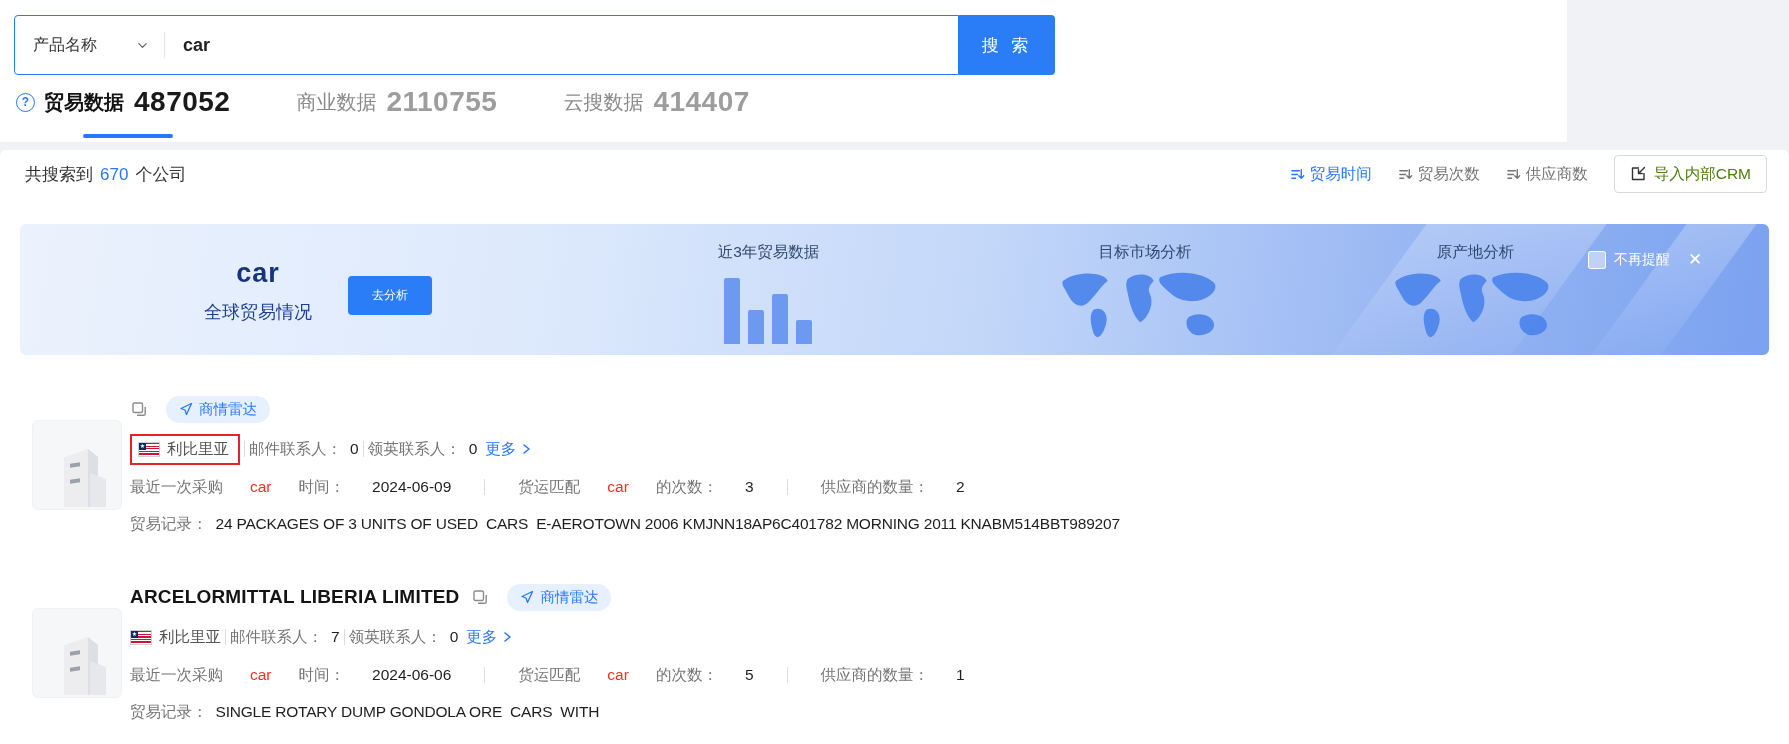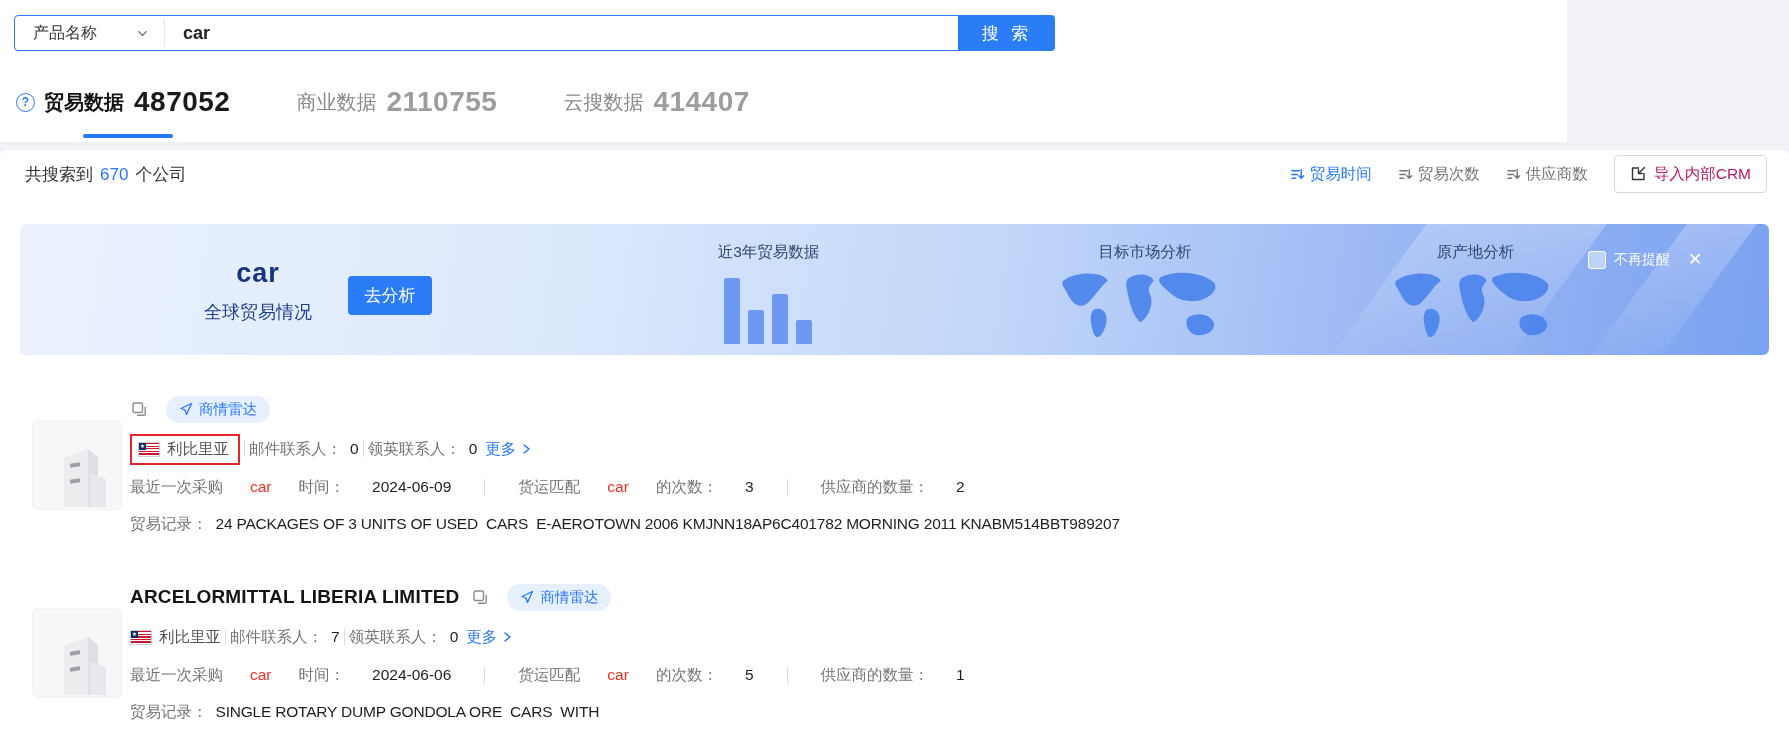--- a/index.html
+++ b/index.html
@@ -2,21 +2,21 @@
 <html><head>
 <meta charset="utf-8">
 <style>
   html,body{margin:0;padding:0;width:1789px;height:744px;overflow:hidden;
     background:#f0f2f5;font-family:"Liberation Sans","DejaVu Sans",sans-serif;}
   .abs{position:absolute;}
   
   #header-bg{left:0;top:0;width:1567px;height:142px;background:#fff;}
   #panel-bg{left:0;top:150px;width:1789px;height:594px;background:#fff;border-radius:6px 6px 0 0;}
   
-  #searchbar{left:14px;top:15px;height:36px;display:flex;align-items:stretch;}
+  #searchbar{left:14px;top:15px;height:60px;display:flex;align-items:stretch;}
   #searchbox{display:flex;align-items:center;width:945px;border:1px solid #2878ff;
     border-radius:4px 0 0 4px;background:#fff;box-sizing:border-box;}
   #cat-select{display:flex;align-items:center;gap:40px;padding:0 16px 0 18px;cursor:pointer;}
   #cat-select .cat{font-size:16px;color:#333;}
   .chev{width:11px;height:11px;}
   .sb-div{width:1px;height:26px;background:#e3e5e8;}
   #search-input{flex:1;border:none;outline:none;font-size:18px;font-weight:700;
     color:#222;padding:0 0 0 18px;font-family:inherit;background:transparent;}
   #search-btn{width:96px;border:none;background:#2b7cf7;color:#fff;font-size:17px;
     letter-spacing:4px;border-radius:0 4px 4px 0;cursor:pointer;font-family:inherit;}
@@ -33,33 +33,33 @@
   .tab.idle .lbl{color:#8a8a8a;}
   .tab.idle .cnt{color:#9d9d9d;}
   #tab-underline{left:83px;top:134px;width:90px;height:4px;background:#2878ff;border-radius:2px;}
   
   #found{left:25px;top:163px;font-size:17px;color:#333;display:flex;gap:7px;align-items:center;}
   #found b{color:#2878ff;font-weight:400;}
   #toolbar{top:155px;right:22px;display:flex;align-items:center;gap:26px;}
   .sort{display:flex;align-items:center;gap:5px;font-size:15.5px;color:#757575;cursor:pointer;}
   .sort.active{color:#2878ff;}
   #crm-btn{display:flex;align-items:center;gap:8px;height:38px;padding:0 15px;background:#fff;
-    border:1px solid #d9d9d9;border-radius:4px;font-size:15.5px;color:#be185d;cursor:pointer;font-family:inherit;}
+    border:1px solid #d9d9d9;border-radius:4px;font-size:15.5px;color:#4d7c0f;cursor:pointer;font-family:inherit;}
   
   #banner{left:20px;top:224px;width:1749px;height:131px;border-radius:6px;overflow:hidden;
     background:linear-gradient(98deg,#ebf2fd 0%,#dde9fc 30%,#c3d7f9 55%,#9ab8f3 78%,#7ba2f0 100%);}
   .streak{position:absolute;background:linear-gradient(rgba(255,255,255,.26),rgba(255,255,255,.04));
     transform:skewX(-36deg);}
   #streak1{right:210px;top:0;width:180px;height:131px;}
   #streak2{right:60px;top:0;width:70px;height:131px;}
   #banner-kw-block{position:absolute;left:168px;top:34px;width:140px;text-align:center;}
   #banner-kw{font-size:27px;font-weight:700;color:#16337f;letter-spacing:1px;}
   #banner-sub{font-size:18px;color:#1d3f90;margin-top:11px;}
   #analyze-btn{position:absolute;left:328px;top:52px;width:84px;height:39px;background:#2b7cf7;
-    color:#fff;font-size:17px;border:none;border-radius:4px;cursor:pointer;font-family:inherit;}
+    color:#fff;font-size:12px;border:none;border-radius:4px;cursor:pointer;font-family:inherit;}
   .feat-lbl{position:absolute;top:18px;font-size:15.5px;color:#31486e;}
   #feat1-lbl{left:698px;width:100px;text-align:center;left:696px;width:105px;}
   #feat2-lbl{left:1075px;width:100px;text-align:center;}
   #feat3-lbl{left:1408px;width:95px;text-align:center;}
   #bars{position:absolute;left:704px;top:52px;height:68px;display:flex;align-items:flex-end;gap:8px;}
   #bars i{display:block;width:16px;background:#6d99f1;border-radius:2px 2px 0 0;}
   .mini-map{position:absolute;top:40px;width:180px;height:95px;}
   #map1{left:1032px;}
   #map2{left:1365px;}
   #dismiss{position:absolute;left:1568px;top:25px;display:flex;align-items:center;gap:8px;}

